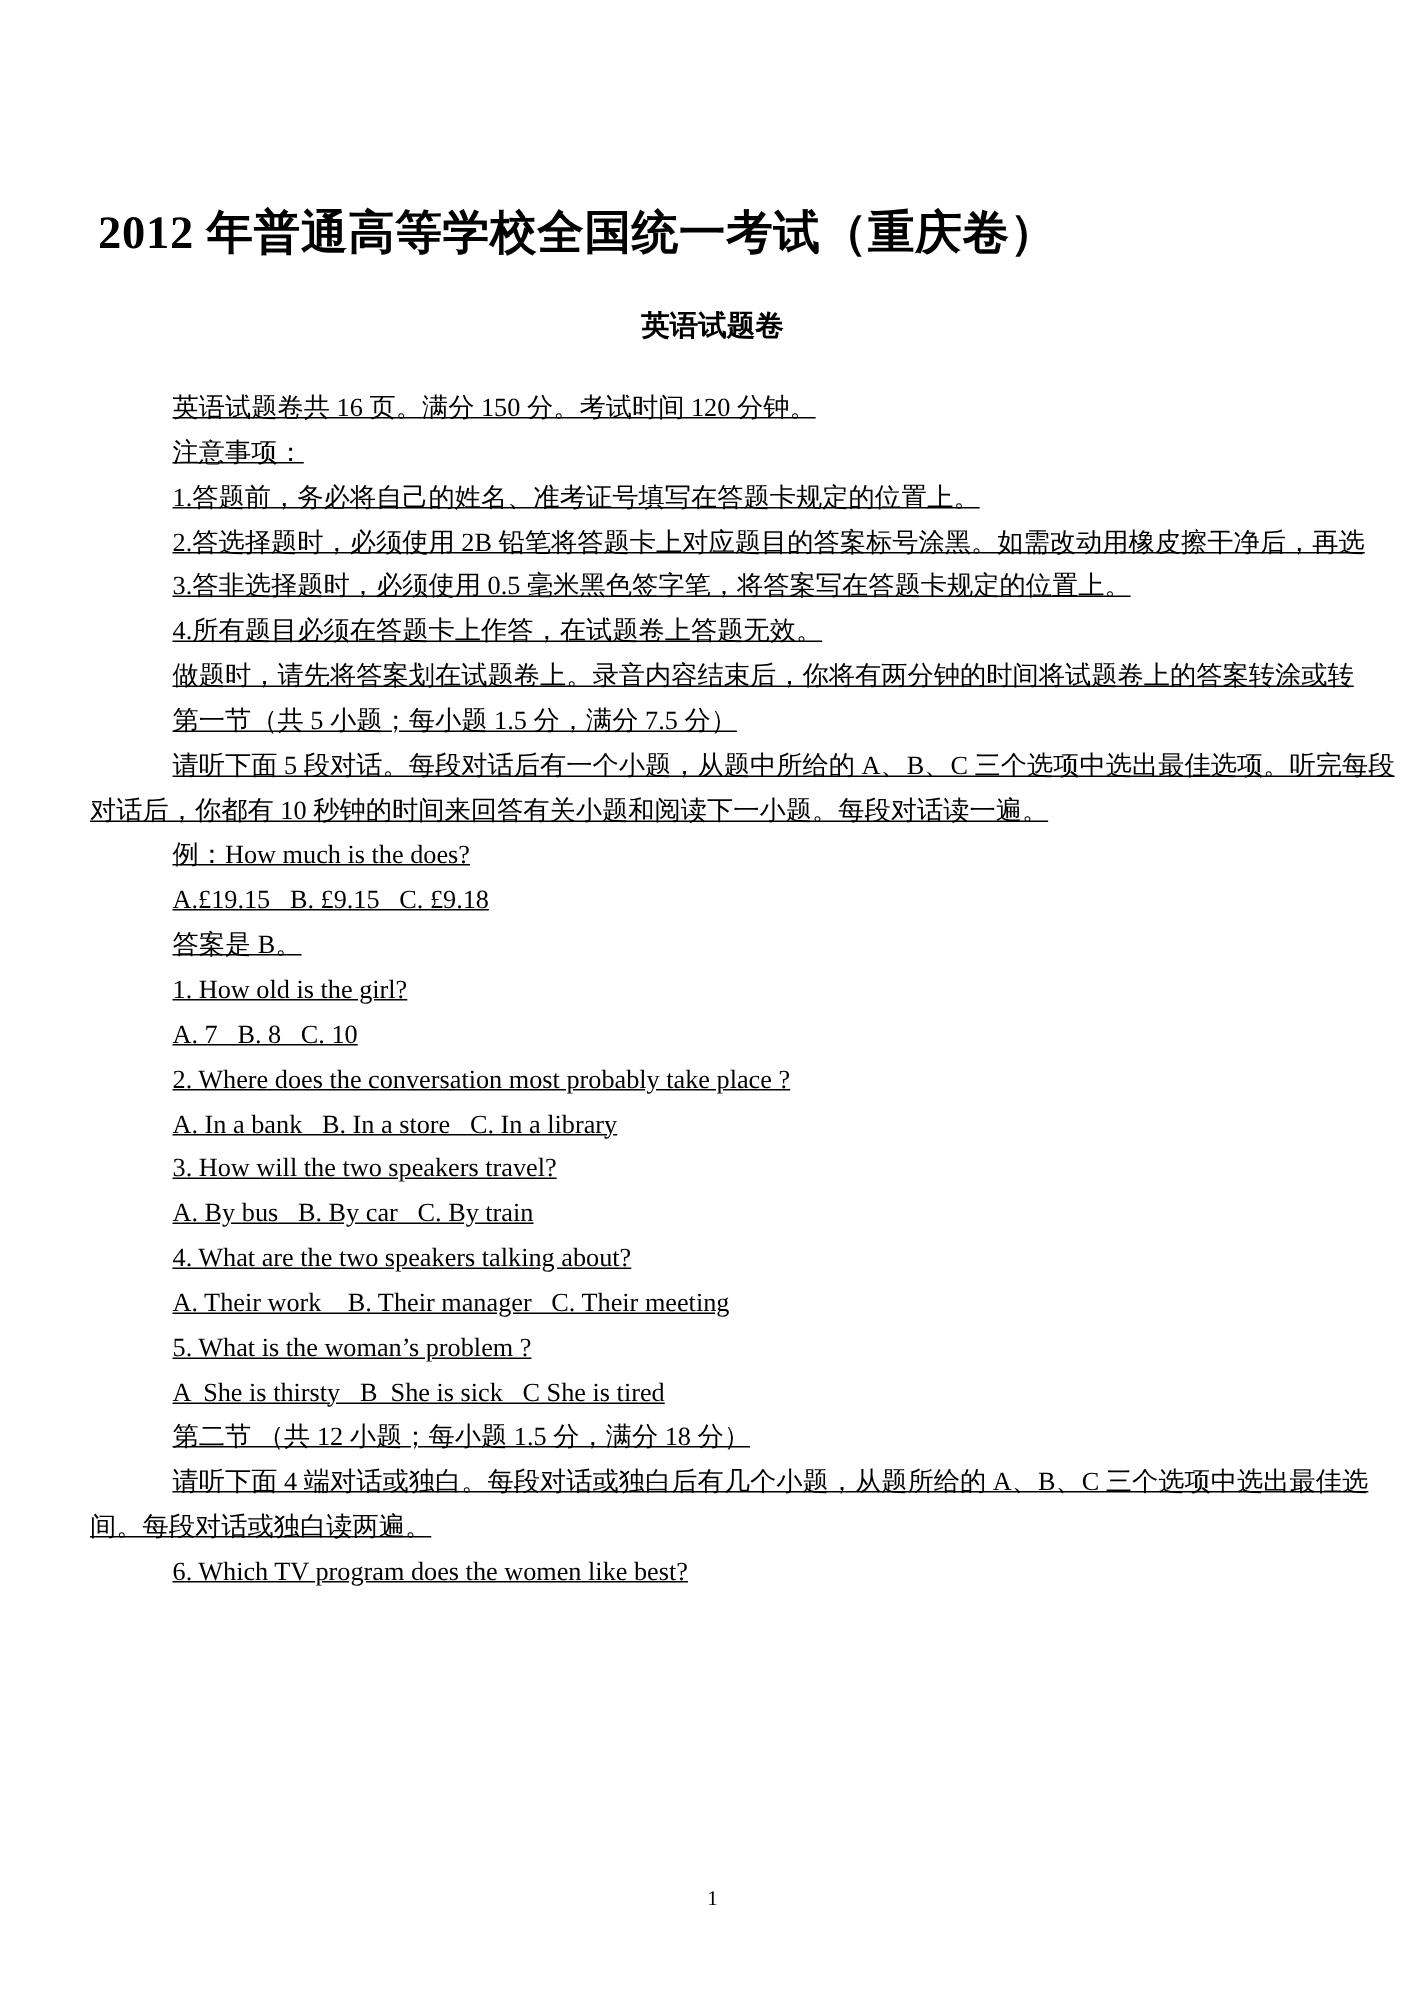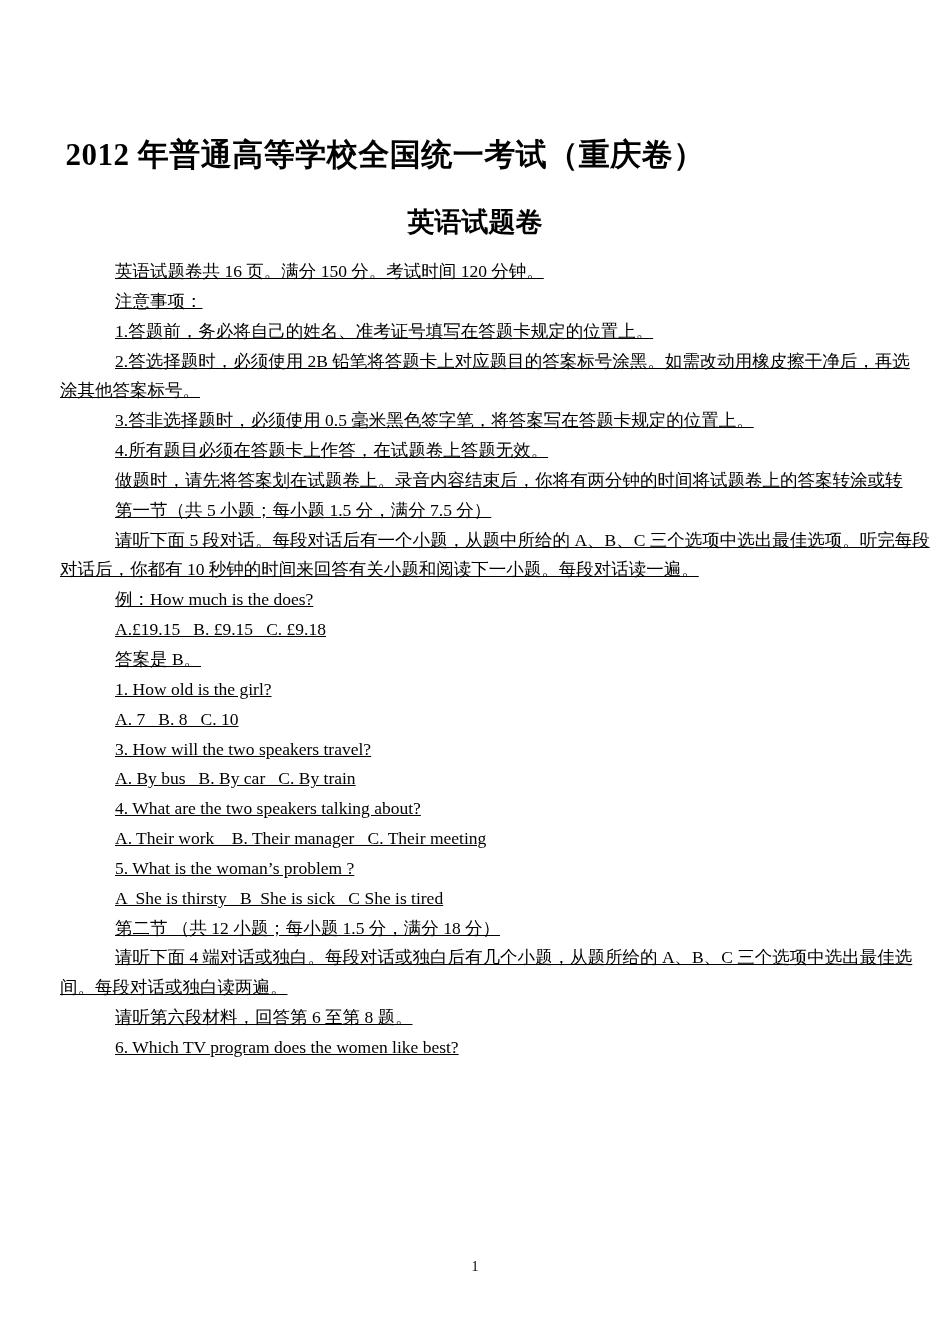--- a/index.html
+++ b/index.html
@@ -28,21 +28,21 @@
     letter-spacing: 0.5px;
     white-space: pre;
   }
   .subtitle {
     position: absolute;
     top: 204px;
     left: 0;
     width: 950px;
     margin: 0;
     text-align: center;
-    font-size: 27px;
+    font-size: 19px;
     font-weight: 700;
     white-space: pre;
   }
   .doc-body {
     position: absolute;
     top: 257px;
     left: 60px;
     width: 830px;
     font-size: 17.5px;
     text-decoration: underline;
@@ -69,38 +69,38 @@
 <body>
 
 <div class="page">
   <h1 class="title">2012 年普通高等学校全国统一考试（重庆卷）</h1>
   <h2 class="subtitle">英语试题卷</h2>
   <div class="doc-body" id="doc-body">
       <div class="line indent">英语试题卷共 16 页。满分 150 分。考试时间 120 分钟。</div>
       <div class="line indent">注意事项：</div>
       <div class="line indent">1.答题前，务必将自己的姓名、准考证号填写在答题卡规定的位置上。</div>
       <div class="line indent">2.答选择题时，必须使用 2B 铅笔将答题卡上对应题目的答案标号涂黑。如需改动用橡皮擦干净后，再选</div>
-      <div class="line">涂其他答案标号。</div>
       <div class="line indent">3.答非选择题时，必须使用 0.5 毫米黑色签字笔，将答案写在答题卡规定的位置上。</div>
       <div class="line indent">4.所有题目必须在答题卡上作答，在试题卷上答题无效。</div>
       <div class="line indent">做题时，请先将答案划在试题卷上。录音内容结束后，你将有两分钟的时间将试题卷上的答案转涂或转</div>
       <div class="line indent">第一节（共 5 小题；每小题 1.5 分，满分 7.5 分）</div>
       <div class="line indent">请听下面 5 段对话。每段对话后有一个小题，从题中所给的 A、B、C 三个选项中选出最佳选项。听完每段</div>
       <div class="line">对话后，你都有 10 秒钟的时间来回答有关小题和阅读下一小题。每段对话读一遍。</div>
       <div class="line indent">例：How much is the does?</div>
       <div class="line indent">A.£19.15   B. £9.15   C. £9.18</div>
       <div class="line indent">答案是 B。</div>
       <div class="line indent">1. How old is the girl?</div>
       <div class="line indent">A. 7   B. 8   C. 10</div>
+      <div class="line indent">2. Where does the conversation most probably take place ?</div>
+      <div class="line indent">A. In a bank   B. In a store   C. In a library</div>
       <div class="line indent">3. How will the two speakers travel?</div>
       <div class="line indent">A. By bus   B. By car   C. By train</div>
       <div class="line indent">4. What are the two speakers talking about?</div>
       <div class="line indent">A. Their work    B. Their manager   C. Their meeting</div>
       <div class="line indent">5. What is the woman’s problem ?</div>
       <div class="line indent">A  She is thirsty   B  She is sick   C She is tired</div>
       <div class="line indent">第二节 （共 12 小题；每小题 1.5 分，满分 18 分）</div>
       <div class="line indent">请听下面 4 端对话或独白。每段对话或独白后有几个小题，从题所给的 A、B、C 三个选项中选出最佳选</div>
       <div class="line">间。每段对话或独白读两遍。</div>
-      <div class="line indent">请听第六段材料，回答第 6 至第 8 题。</div>
       <div class="line indent">6. Which TV program does the women like best?</div>
     </div>
   <div class="page-number">1</div>
 </div>
 
 </body></html>

